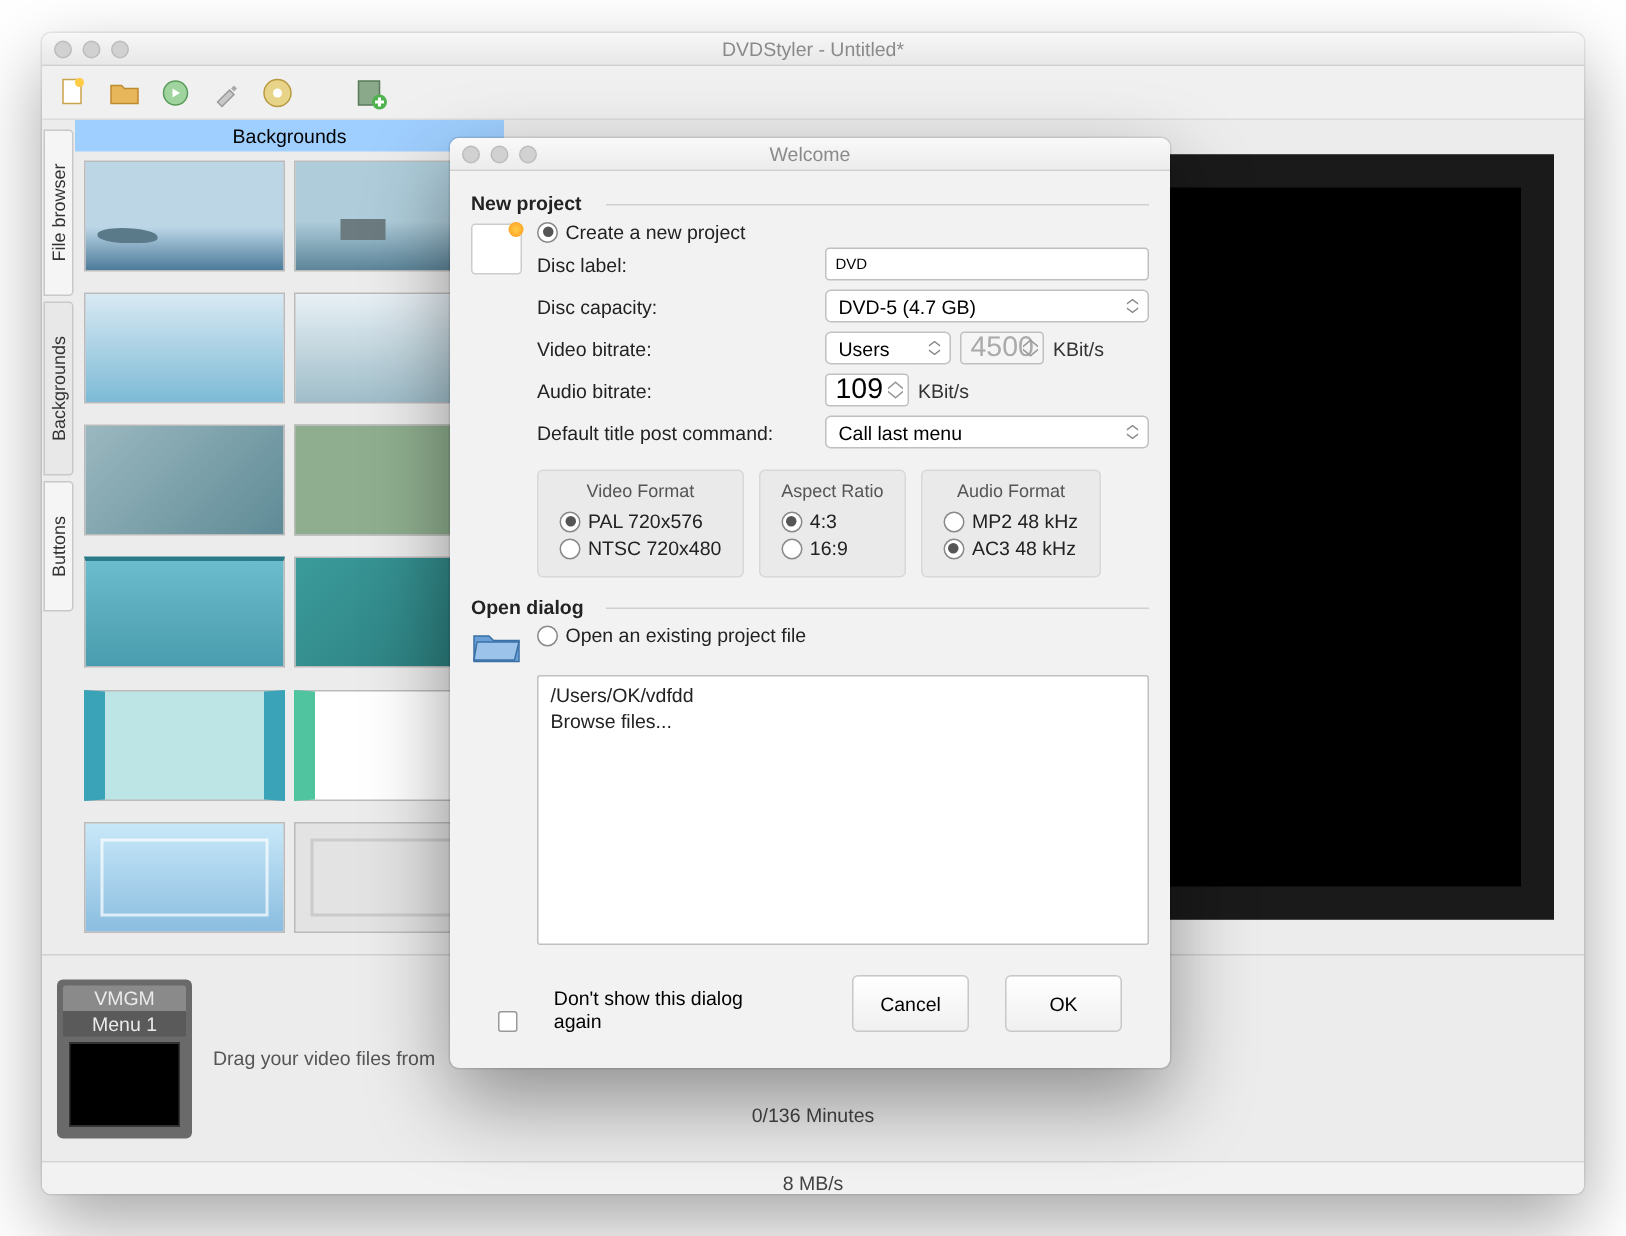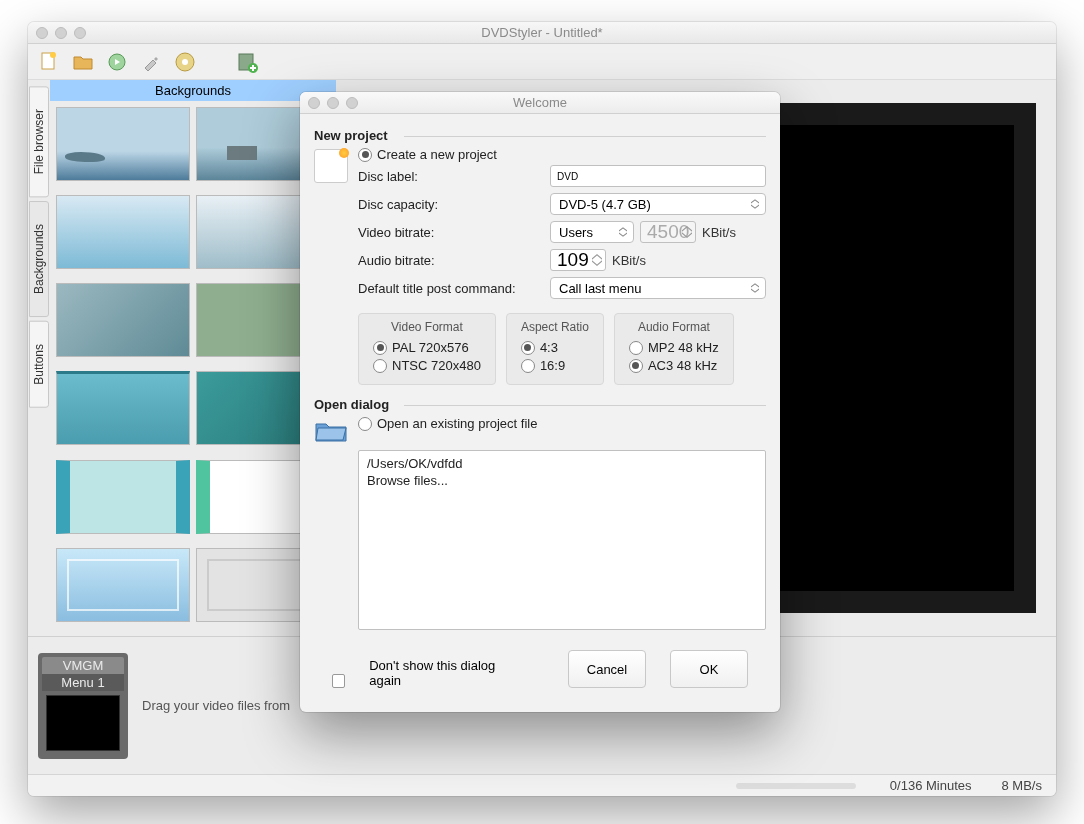--- a/index.html
+++ b/index.html
@@ -45,21 +45,21 @@
 .preview-area { width: 720px; background: #ececec; display:flex; align-items:center; justify-content:center; }
 .preview-canvas { width: 680px; height: 510px; background: #000; border: 22px solid #1a1a1a; }
 
 .bottom-strip { height: 138px; background: #ececec; border-top:1px solid #d0d0d0; display:flex; align-items:center; padding: 6px 10px; gap: 14px;}
 .menu-card { width: 90px; background:#6a6a6a; border-radius:4px; padding:4px; text-align:center; color:#eaeaea; font-size:11px;}
 .menu-card .hdr { background:#8a8a8a; padding:1px 0; border-radius:2px 2px 0 0;}
 .menu-card .sub { background:#5a5a5a; padding:1px 0;}
 .menu-card .mini { width: 74px; height: 56px; background:#000; margin: 4px auto; border:1px solid #333;}
 .hint-text { color:#555; font-size:13px; }
 
-.statusbar { height: 22px; background:#f2f2f2; border-top:1px solid #d5d5d5; display:flex; align-items:center; justify-content:flex-end; gap:30px; padding: 0 14px; color:#444; font-size:12px;}
+.statusbar { height: 22px; background:#f2f2f2; border-top:1px solid #d5d5d5; display:flex; align-items:center; justify-content:flex-end; gap:30px; padding: 0 14px; color:#444; font-size:12px;flex-direction:column;}
 .statusbar .track { width:120px; height:6px; background:#ddd; border-radius:3px; margin-right:4px;}
 
 
 .dialog { position:absolute; left: 300px; top: 92px; width: 480px; height: 620px; background:#f2f2f2; border-radius:6px; box-shadow: 0 22px 55px rgba(0,0,0,0.4), 0 0 0 1px rgba(0,0,0,0.1); overflow:hidden; }
 .dialog .titlebar { background: linear-gradient(#f9f9f9,#ececec); }
 .dialog .body { padding: 10px 14px; }
 .fieldset-label { font-weight: bold; font-size:13px; color:#222; margin: 4px 0 2px;}
 .section-line { border-top:1px solid #d0d0d0; margin-left: 90px; margin-top:-9px; margin-bottom:10px;}
 .row-with-icon { display:flex; align-items:flex-start; gap:10px; }
 .proj-icon { width:34px; height:34px; background:#fff; border:1px solid #ccc; border-radius:3px; position:relative; margin-top:2px;}

